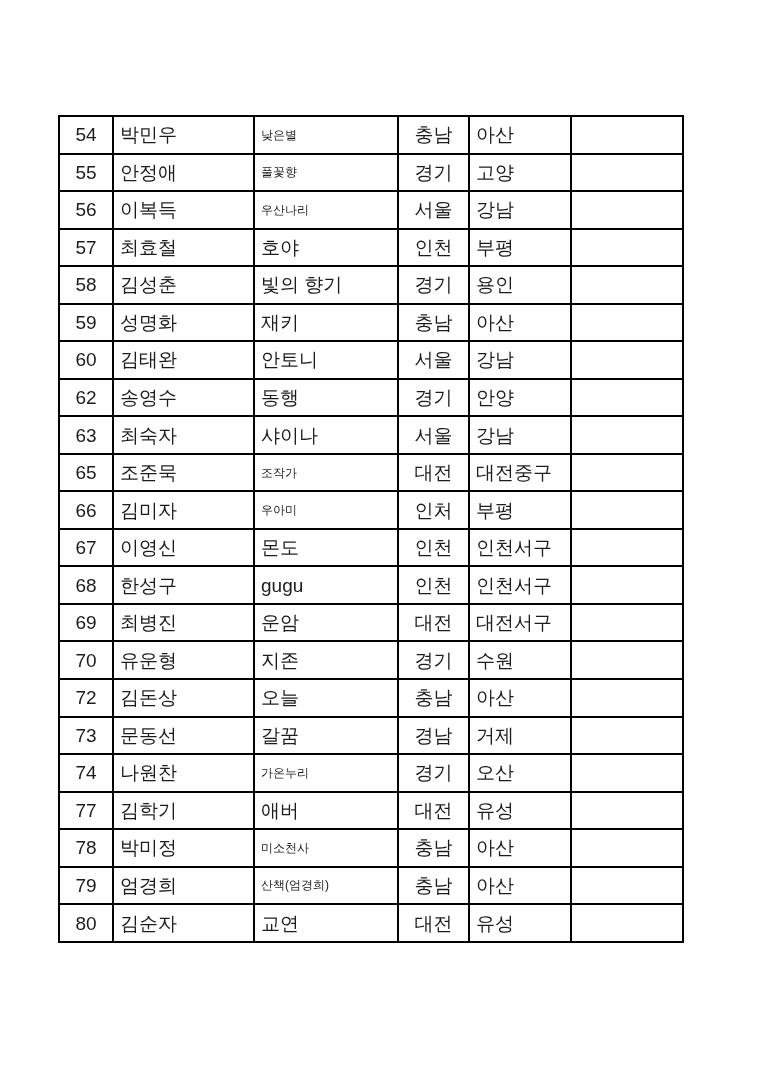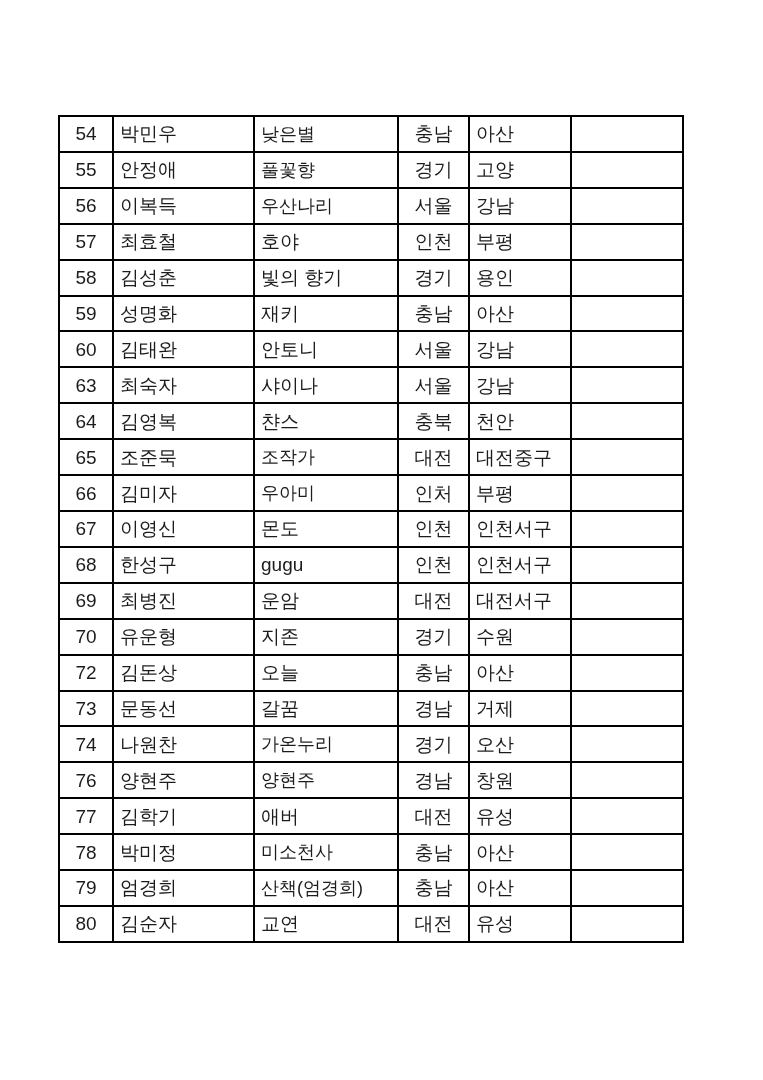--- a/index.html
+++ b/index.html
@@ -50,21 +50,21 @@
   td.cell-nickname,
   td.cell-city {
     text-align: left;
   }
   td.cell-province {
     text-align: center;
     padding: 0;
     border-radius: 8px;
   }
   td.cell-nickname.small {
-    font-size: 18px;
+    font-size: 12px;
   }
   td.cell-extra {
     padding: 0;
   }
 </style>
 </head>
 <body>
 
 <div class="page">
   <table class="roster">
@@ -127,36 +127,36 @@
         </tr>
         <tr>
           <td class="cell-no">60</td>
           <td class="cell-name">김태완</td>
           <td class="cell-nickname">안토니</td>
           <td class="cell-province">서울</td>
           <td class="cell-city">강남</td>
           <td class="cell-extra"></td>
         </tr>
         <tr>
+          <td class="cell-no">62</td>
+          <td class="cell-name">송영수</td>
+          <td class="cell-nickname">동행</td>
+          <td class="cell-province">경기</td>
+          <td class="cell-city">안양</td>
+          <td class="cell-extra"></td>
+        </tr>
+        <tr>
           <td class="cell-no">63</td>
           <td class="cell-name">최숙자</td>
           <td class="cell-nickname">샤이나</td>
           <td class="cell-province">서울</td>
           <td class="cell-city">강남</td>
           <td class="cell-extra"></td>
         </tr>
         <tr>
-          <td class="cell-no">64</td>
-          <td class="cell-name">김영복</td>
-          <td class="cell-nickname">챤스</td>
-          <td class="cell-province">충북</td>
-          <td class="cell-city">천안</td>
-          <td class="cell-extra"></td>
-        </tr>
-        <tr>
           <td class="cell-no">65</td>
           <td class="cell-name">조준묵</td>
           <td class="cell-nickname small">조작가</td>
           <td class="cell-province">대전</td>
           <td class="cell-city">대전중구</td>
           <td class="cell-extra"></td>
         </tr>
         <tr>
           <td class="cell-no">66</td>
           <td class="cell-name">김미자</td>
@@ -215,28 +215,20 @@
         </tr>
         <tr>
           <td class="cell-no">74</td>
           <td class="cell-name">나원찬</td>
           <td class="cell-nickname small">가온누리</td>
           <td class="cell-province">경기</td>
           <td class="cell-city">오산</td>
           <td class="cell-extra"></td>
         </tr>
         <tr>
-          <td class="cell-no">76</td>
-          <td class="cell-name">양현주</td>
-          <td class="cell-nickname small">양현주</td>
-          <td class="cell-province">경남</td>
-          <td class="cell-city">창원</td>
-          <td class="cell-extra"></td>
-        </tr>
-        <tr>
           <td class="cell-no">77</td>
           <td class="cell-name">김학기</td>
           <td class="cell-nickname">애버</td>
           <td class="cell-province">대전</td>
           <td class="cell-city">유성</td>
           <td class="cell-extra"></td>
         </tr>
         <tr>
           <td class="cell-no">78</td>
           <td class="cell-name">박미정</td>

